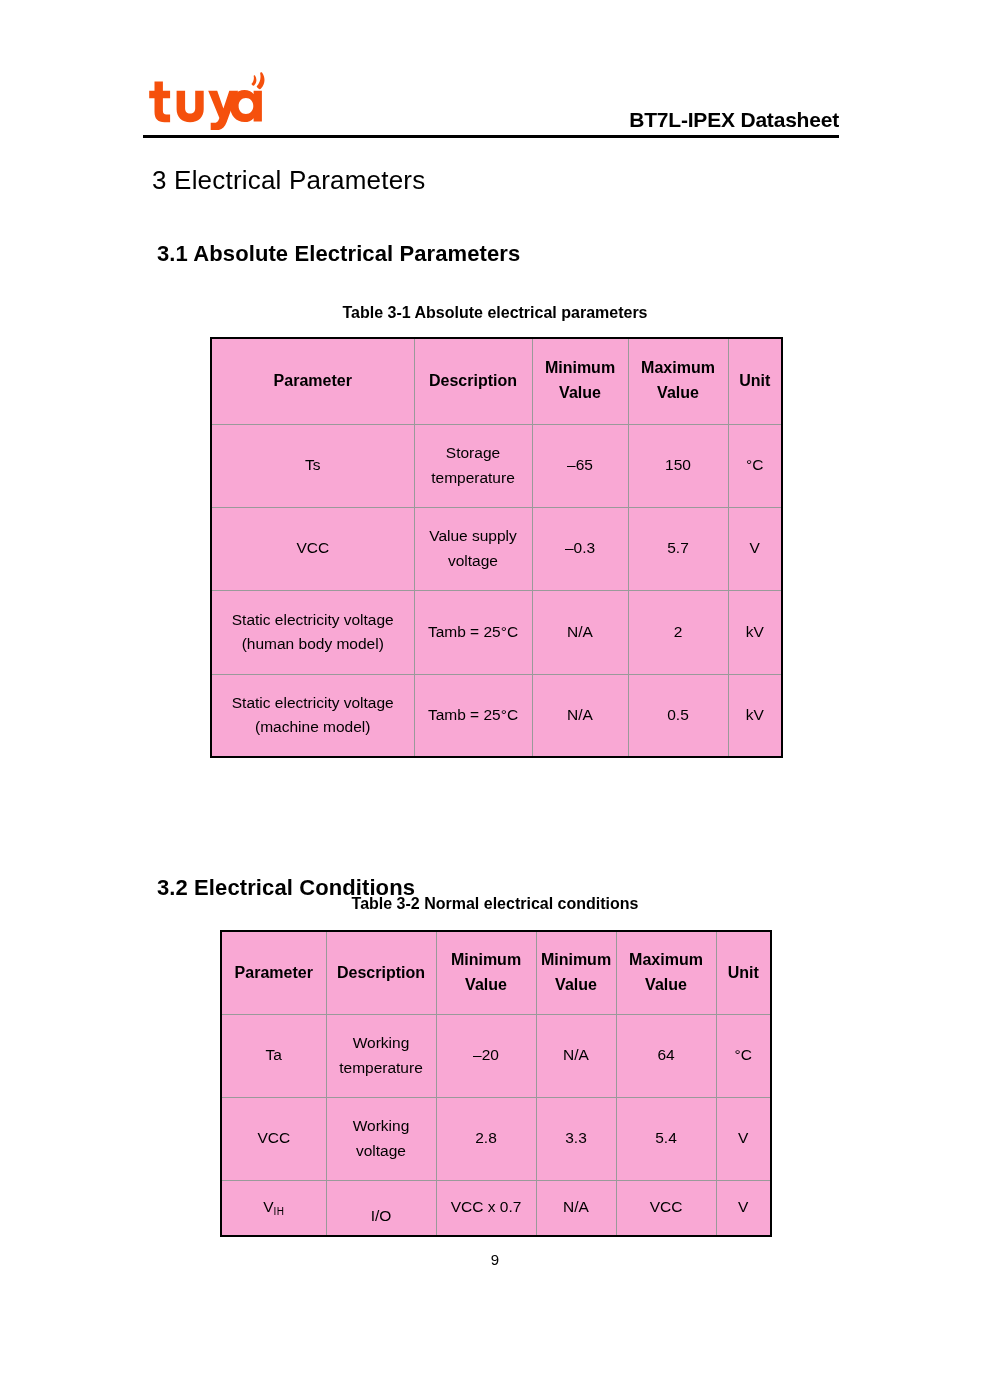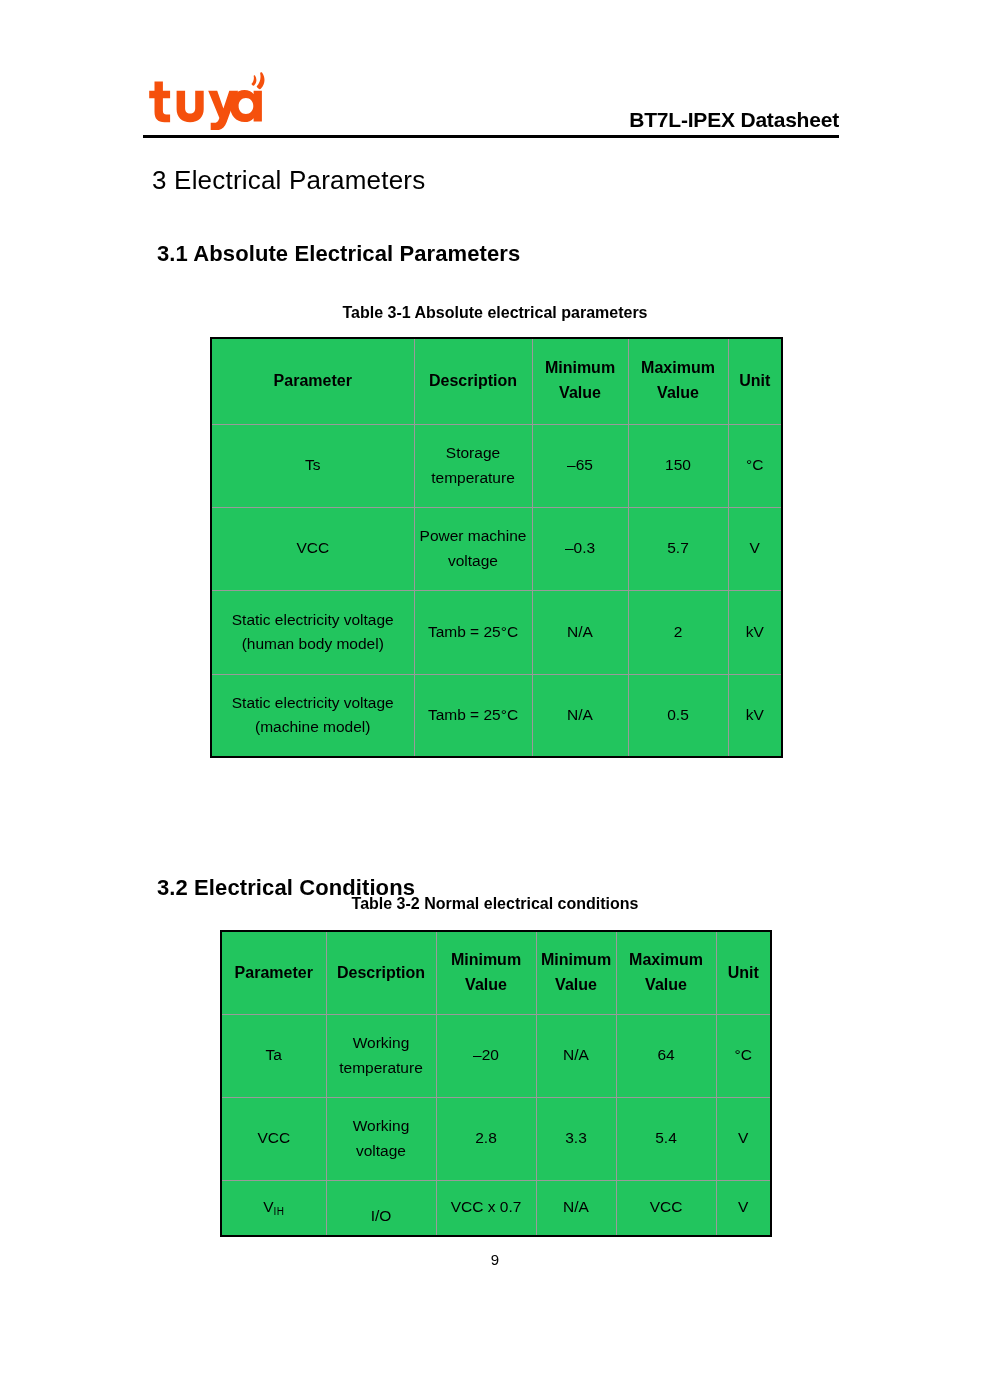--- a/index.html
+++ b/index.html
@@ -87,21 +87,21 @@
     white-space: nowrap;
   }
   .caption-1 { left: 0; top: 303px; width: 990px; }
   .caption-2 { left: 0; top: 894px; width: 990px; }
 
   
   table.param-table {
     position: absolute;
     border-collapse: collapse;
     table-layout: fixed;
-    background: #22c55e;
+    background: #f9a8d4;
   }
   table.param-table td,
   table.param-table th {
     border: 1px solid #9a9a9a;
     text-align: center;
     vertical-align: middle;
     font-size: 15.5px;
     font-weight: normal;
     line-height: 1.35;
     padding: 2px 3px;
@@ -220,21 +220,21 @@
           </div>
         </td>
         <td>–65</td>
         <td>150</td>
         <td>°C</td>
       </tr>
       <tr style="height:83px">
         <td>VCC</td>
         <td>
           <div class="two-line">
-            <div>Power machine</div>
+            <div>Value supply</div>
             <div>voltage</div>
           </div>
         </td>
         <td>–0.3</td>
         <td>5.7</td>
         <td>V</td>
       </tr>
       <tr style="height:84px">
         <td>
           <div class="two-line">

